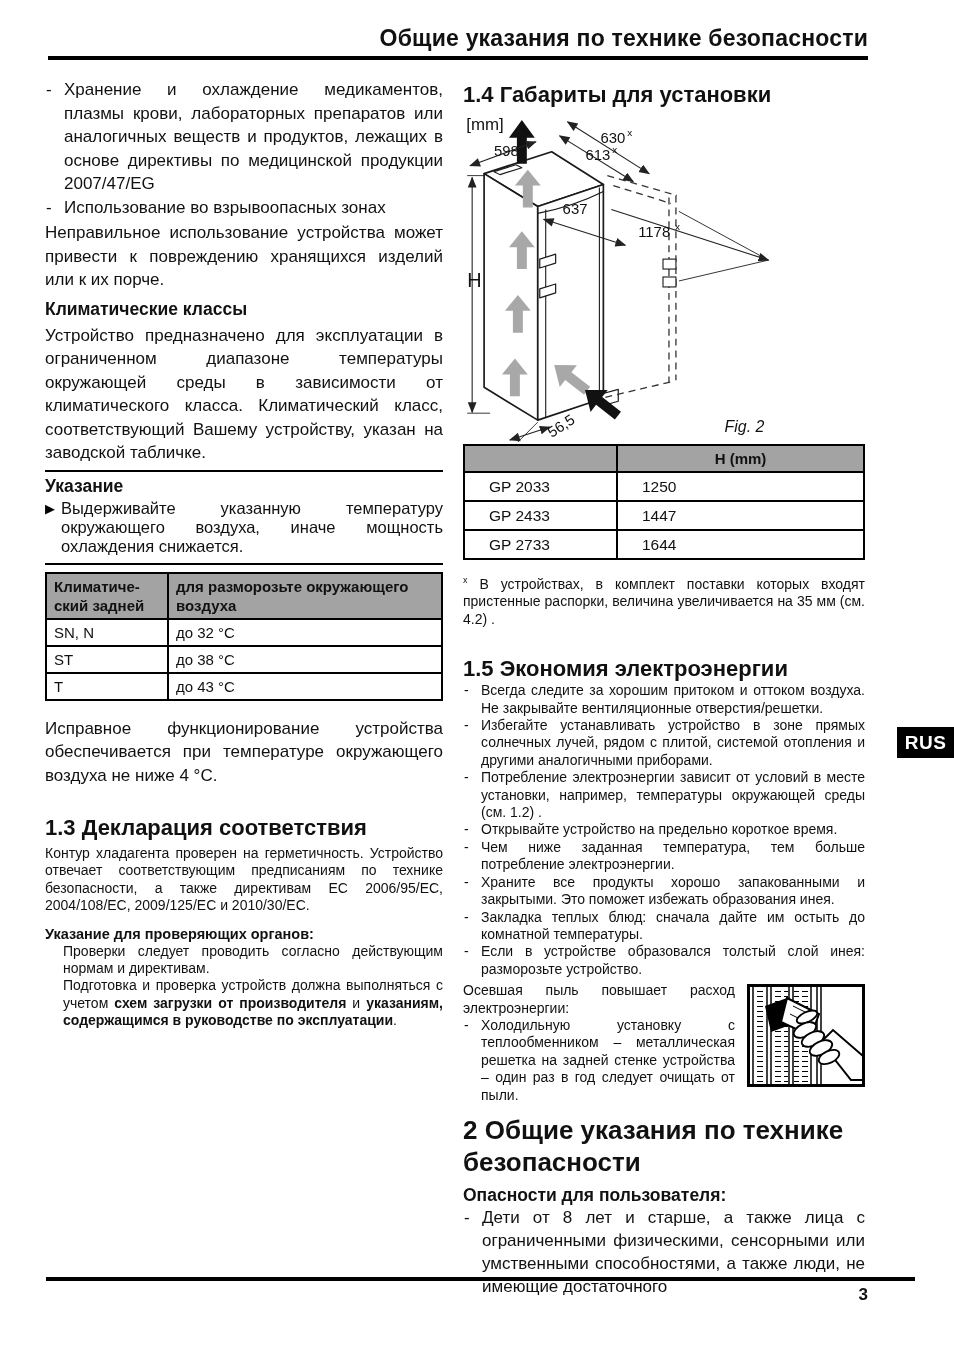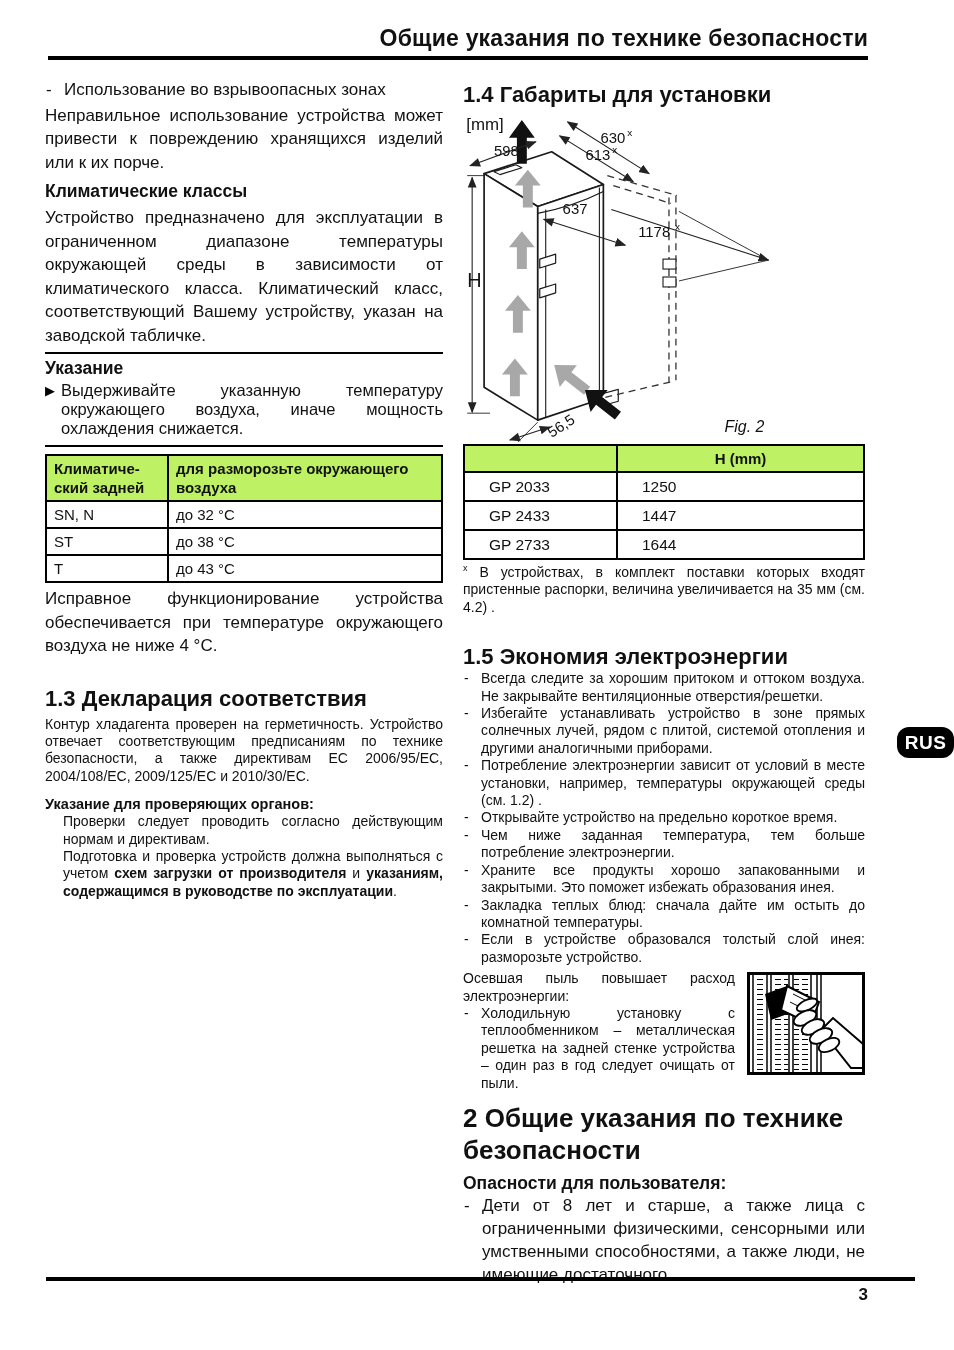--- a/index.html
+++ b/index.html
@@ -8,21 +8,21 @@
   
   .doc-title{position:absolute;top:25px;left:48px;width:820px;text-align:right;
              font-size:23px;font-weight:bold;letter-spacing:.2px;}
   .header-rule{position:absolute;top:56px;left:48px;width:820px;height:4px;background:#000;}
   .footer-rule{position:absolute;top:1277px;left:46px;width:869px;height:4px;background:#000;}
   .footer-note{position:absolute;top:1286px;left:46px;font-size:15px;font-weight:bold;}
   .page-number{position:absolute;top:1285px;left:48px;width:820px;text-align:right;
                font-size:17px;font-weight:bold;}
   .lang-badge{position:absolute;top:727px;left:897px;width:57px;height:31px;background:#000;
               color:#fff;font-size:19px;font-weight:bold;display:flex;align-items:center;
-              justify-content:center;letter-spacing:.5px;border-radius:12px;}
+              justify-content:center;letter-spacing:.5px;}
   
   .col-left{position:absolute;left:45px;top:78px;width:398px;}
   .col-right{position:absolute;left:463px;top:82px;width:402px;}
   
   .body-lg{font-size:17px;line-height:23.5px;text-align:justify;margin:0;}
   .body-sm{font-size:14px;line-height:17.4px;text-align:justify;margin:0;}
   .h-sec{font-size:22px;font-weight:bold;margin:0;line-height:26px;}
   .h-big{font-size:26px;font-weight:bold;margin:0;line-height:32px;}
   .h-sub{font-size:17.5px;font-weight:bold;margin:0;line-height:22px;}
   .h-sub-sm{font-size:14.5px;font-weight:bold;margin:0;line-height:18px;}
@@ -33,30 +33,30 @@
   
   .note-box{border-top:2px solid #000;border-bottom:2px solid #000;
             margin-top:5px;padding:3px 0 7px 0;}
   .note-flag{display:flex;margin-top:2px;}
   .note-arrow{flex:0 0 16px;font-size:13px;line-height:19px;color:#000;}
   .note-text{font-size:16.5px;line-height:19px;text-align:justify;margin:0;flex:1;}
   
   table{border-collapse:collapse;width:100%;}
   table,td,th{border:2px solid #000;}
   th,td{padding:3px 7px;vertical-align:top;text-align:left;font-size:15px;line-height:19px;}
-  th{background:#bef264;font-weight:bold;}
+  th{background:#a3a3a3;font-weight:bold;}
   .climate-table{margin-top:7px;}
   .climate-table .c1{width:106px;}
   .pre{white-space:pre-line;}
   .height-table{margin-top:2px;}
   .height-table .c1{width:137px;}
   .height-table th.hcol{text-align:center;}
   .height-table td{font-size:15.5px;padding:4px 24px;}
   
-  .mt2{margin-top:2px;} .mt4{margin-top:4px;} .mt6{margin-top:6px;} .mt8{margin-top:4px;}
+  .mt2{margin-top:2px;} .mt4{margin-top:4px;} .mt6{margin-top:6px;} .mt8{margin-top:16px;}
   .mt10{margin-top:10px;} .mt16{margin-top:28px;}
   .indent{margin-left:18px;}
   sup{font-size:9px;line-height:0;}
   
   .clean-illustration{float:right;margin:2px 0 4px 12px;}
   .dust-block{margin-top:4px;overflow:hidden;}
   .s2-bullet{line-height:23px !important;}
   .diagram{display:block;margin-top:4px;}
   .fig-caption{font-style:italic;}
 </style>
@@ -64,20 +64,21 @@
 <body>
 
 <div id="page">
 
   <div class="doc-title">Общие указания по технике безопасности</div>
   <div class="header-rule"></div>
 
   <div class="col-left">
 
     <ul class="dash body-lg">
+      <li>Хранение и охлаждение медикаментов, плазмы крови, лабораторных препаратов или аналогичных веществ и продуктов, лежащих в основе директивы по медицинской продукции 2007/47/EG</li>
       <li>Использование во взрывоопасных зонах</li>
     </ul>
 
     <p class="body-lg mt2">Неправильное использование устройства может привести к повреждению хранящихся изделий или к их порче.</p>
 
     <h3 class="h-sub mt6">Климатические классы</h3>
 
     <p class="body-lg mt4">Устройство предназначено для эксплуатации в ограниченном диапазоне температуры окружающей среды в зависимости от климатического класса. Климатический класс, соответствующий Вашему устройству, указан на заводской табличке.</p>
 
     <div class="note-box">

